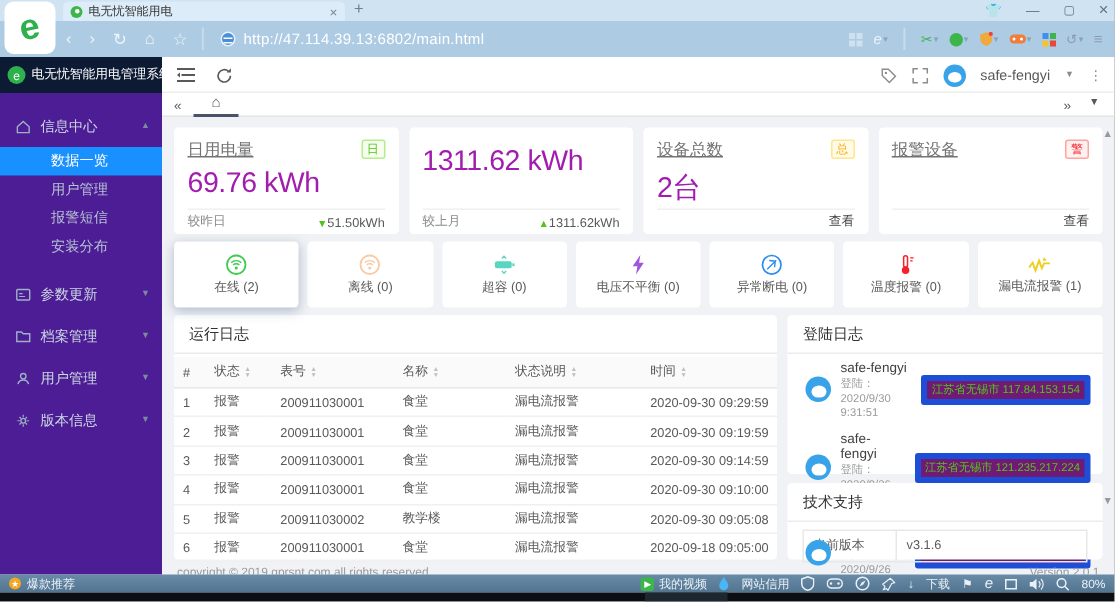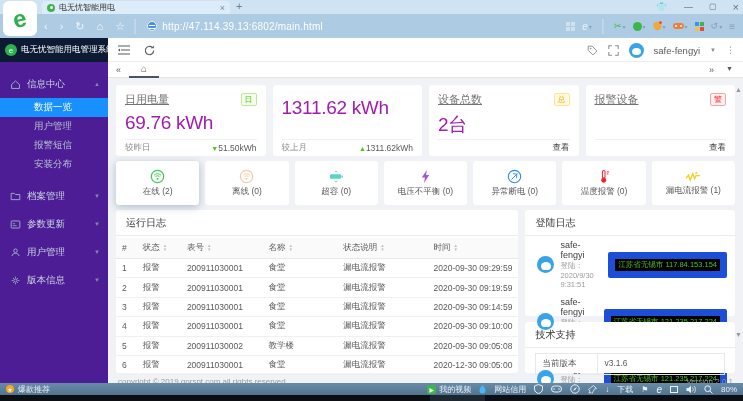--- a/index.html
+++ b/index.html
@@ -93,21 +93,21 @@
   .sorter { display:inline-flex; flex-direction:column; vertical-align:middle; margin-left:3px; line-height:3.5px; font-size:4.5px; color:#bfbfbf; }
 
   .rightcol { flex:1; display:flex; flex-direction:column; gap:6px; }
   .loginlog { height:106px; }
   .lentry { display:flex; align-items:center; gap:6px; padding:4px 8px 4px 12px; }
   .lav { width:17px; height:17px; border-radius:50%; background:#38a3e8; position:relative; flex:none; }
   .lav:after { content:""; position:absolute; left:3.5px; top:6px; width:10px; height:8px; background:#fff; border-radius:50% 50% 45% 45%; }
   .lmid { flex:1; min-width:0; }
   .lname { font-size:9px; color:#404040; }
   .ltime { font-size:7.5px; color:#9a9a9a; margin-top:1px; }
-  .ltag { font-size:7.5px; color:#52c41a; background:#000000; border:7px solid #1d4ed8; border-radius:2px; padding:1px 3px; white-space:nowrap; }
+  .ltag { font-size:7.5px; color:#52c41a; background:#701a75; border:4px solid #1d4ed8; border-radius:2px; padding:1px 3px; white-space:nowrap; }
 
   .support { height:51px; }
   .sup-table { margin:5px 10px 0; border:1px solid #e8e8e8; display:flex; font-size:8.5px; color:#595959; }
   .sup-table .sc1 { width:62px; padding:4px 6px; border-right:1px solid #e8e8e8; }
   .sup-table .sc2 { flex:1; padding:4px 6px; }
 
   .cfooter { display:flex; justify-content:space-between; margin-top:4px; font-size:8px; color:#999; padding:0 2px; }
 
   .scroll-up, .scroll-dn { position:absolute; right:1px; font-size:7px; color:#999; }
   .scroll-up { top:8px; } .scroll-dn { top:253px; }
@@ -255,33 +255,33 @@
       <div class="msub">
         <div class="mitem active">数据一览</div>
         <div class="mitem">用户管理</div>
         <div class="mitem">报警短信</div>
         <div class="mitem">安装分布</div>
       </div>
     </div>
     <div class="mgroup">
       <div class="mhead">
         <svg width="11" height="11" viewBox="0 0 14 14">
-            <path d="M1.5 3h4l1.5 1.5h5.5V11h-11z" fill="none" stroke="#9fb0c5" stroke-width="1.2"></path>
-          </svg>
-        <span>档案管理</span>
+            <rect x="1.5" y="2.5" width="11" height="9" rx="1" fill="none" stroke="#9fb0c5" stroke-width="1.2"></rect>
+            <path d="M3.5 6h3M3.5 8.5h5" stroke="#9fb0c5"></path>
+          </svg>
+        <span>参数更新</span>
         <span class="mchev">▼</span>
       </div>
     </div>
     <div class="mgroup">
       <div class="mhead">
         <svg width="11" height="11" viewBox="0 0 14 14">
-            <rect x="1.5" y="2.5" width="11" height="9" rx="1" fill="none" stroke="#9fb0c5" stroke-width="1.2"></rect>
-            <path d="M3.5 6h3M3.5 8.5h5" stroke="#9fb0c5"></path>
-          </svg>
-        <span>参数更新</span>
+            <path d="M1.5 3h4l1.5 1.5h5.5V11h-11z" fill="none" stroke="#9fb0c5" stroke-width="1.2"></path>
+          </svg>
+        <span>档案管理</span>
         <span class="mchev">▼</span>
       </div>
     </div>
     <div class="mgroup">
       <div class="mhead">
         <svg width="11" height="11" viewBox="0 0 14 14">
             <circle cx="7" cy="4.8" r="2.3" fill="none" stroke="#9fb0c5" stroke-width="1.2"></circle>
             <path d="M2.5 11.5c.6-2.3 2.3-3.4 4.5-3.4s3.9 1.1 4.5 3.4" fill="none" stroke="#9fb0c5" stroke-width="1.2"></path>
           </svg>
         <span>用户管理</span>
@@ -469,21 +469,21 @@
                 <td>教学楼</td>
                 <td>漏电流报警</td>
                 <td>2020-09-30 09:05:08</td>
               </tr>
             <tr>
                 <td>6</td>
                 <td>报警</td>
                 <td>200911030001</td>
                 <td>食堂</td>
                 <td>漏电流报警</td>
-                <td>2020-12-30 09:05:00</td>
+                <td>2020-09-18 09:05:00</td>
               </tr>
           </tbody>
         </table>
       </div>
 
       <div class="rightcol">
         <div class="panel loginlog">
           <div class="p-title">登陆日志</div>
           <div class="lentry">
             <span class="lav"></span>

